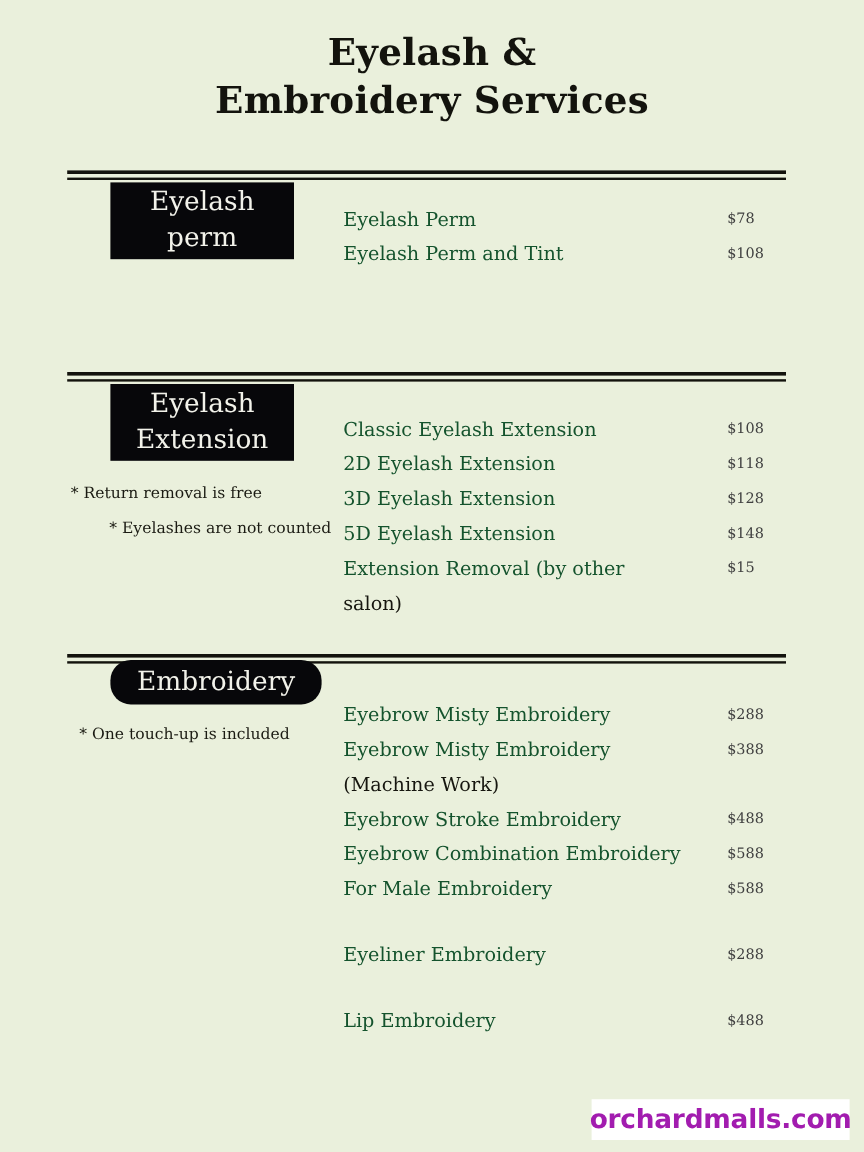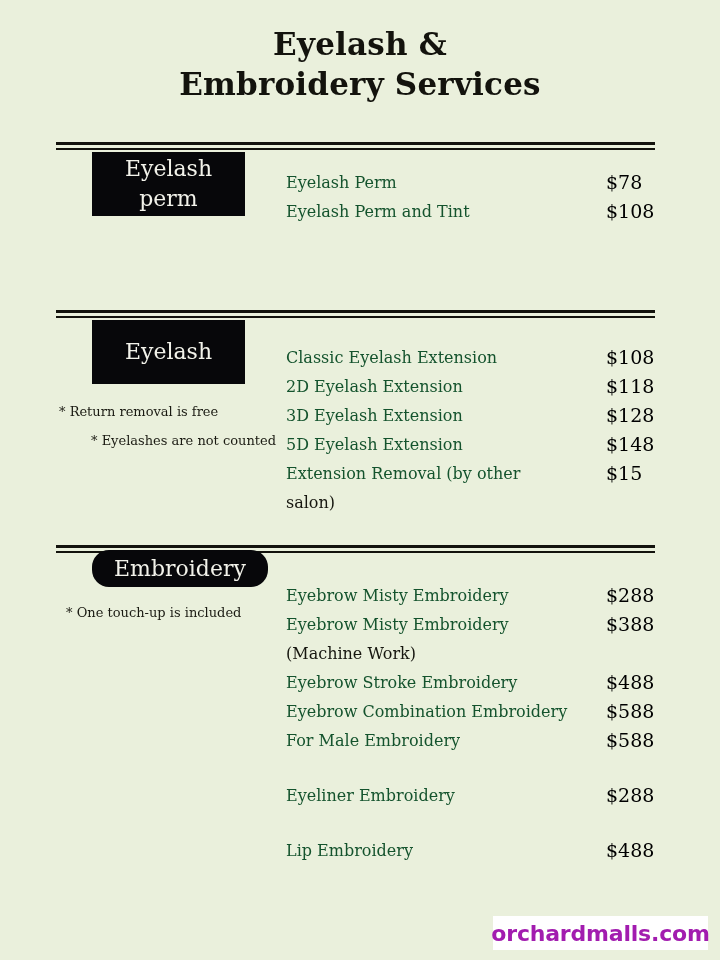--- a/index.html
+++ b/index.html
@@ -100,24 +100,24 @@
     top: 0;
     font-size: 16px;
     line-height: 29px;
     white-space: nowrap;
     color: #14532d;
   }
   .item-price {
     position: absolute;
     left: 320px;
     top: 0;
-    font-size: 19px;
+    font-size: 12px;
     line-height: 29px;
     white-space: nowrap;
-    color: #000000;
+    color: #404040;
   }
   .item-cont {
     position: absolute;
     left: 0;
     top: 0;
     font-size: 16px;
     line-height: 29px;
     white-space: nowrap;
     color: #16160f;
   }
@@ -176,20 +176,21 @@
 
 <div class="section" style="top:310px;">
   <div class="rules">
     <div class="rule-thick"></div>
     <div class="rule-gap"></div>
     <div class="rule-thin"></div>
   </div>
   <div class="tag" style="top:10px; width:153px; height:64px;">
     <div>
       <span>Eyelash</span>
+      <span>Extension</span>
     </div>
   </div>
   <div class="note" style="left:59px; top:93px;">* Return removal is free</div>
   <div class="note" style="left:59px; top:122px;margin-left:32px;">* Eyelashes are not counted</div>
   <div class="items" style="top:33px;">
     <div class="row">
       <span class="item-name">Classic Eyelash Extension</span>
       <span class="item-price">$108</span>
     </div>
     <div class="row">

